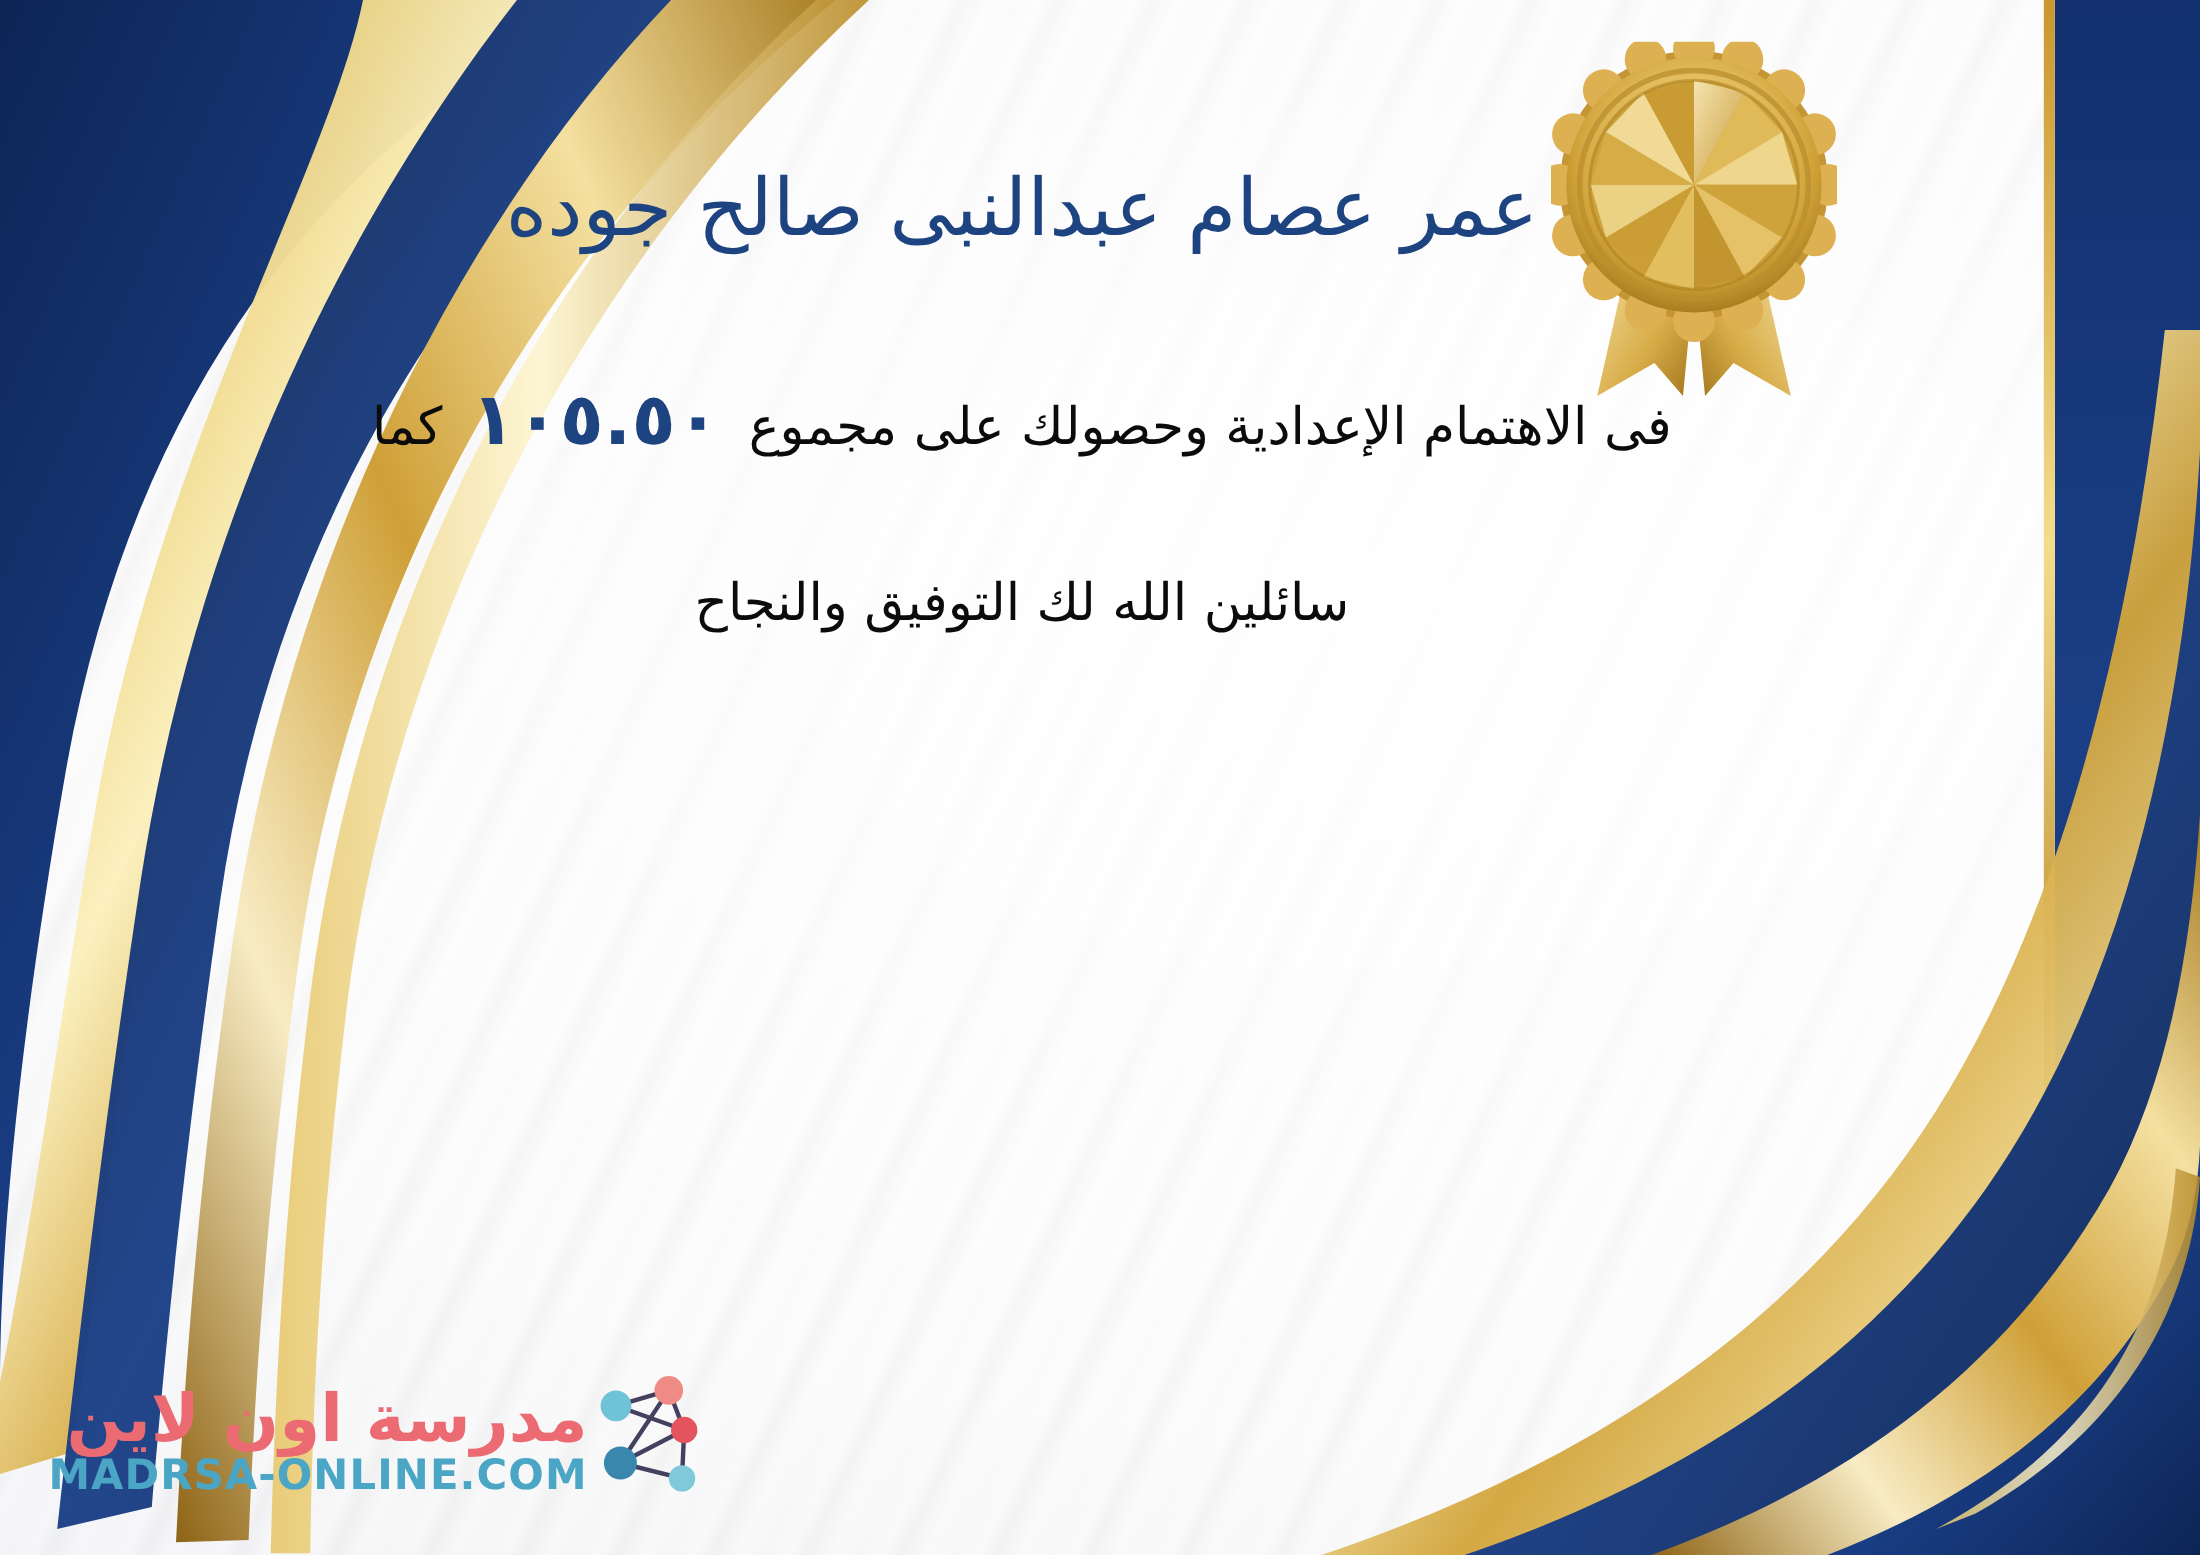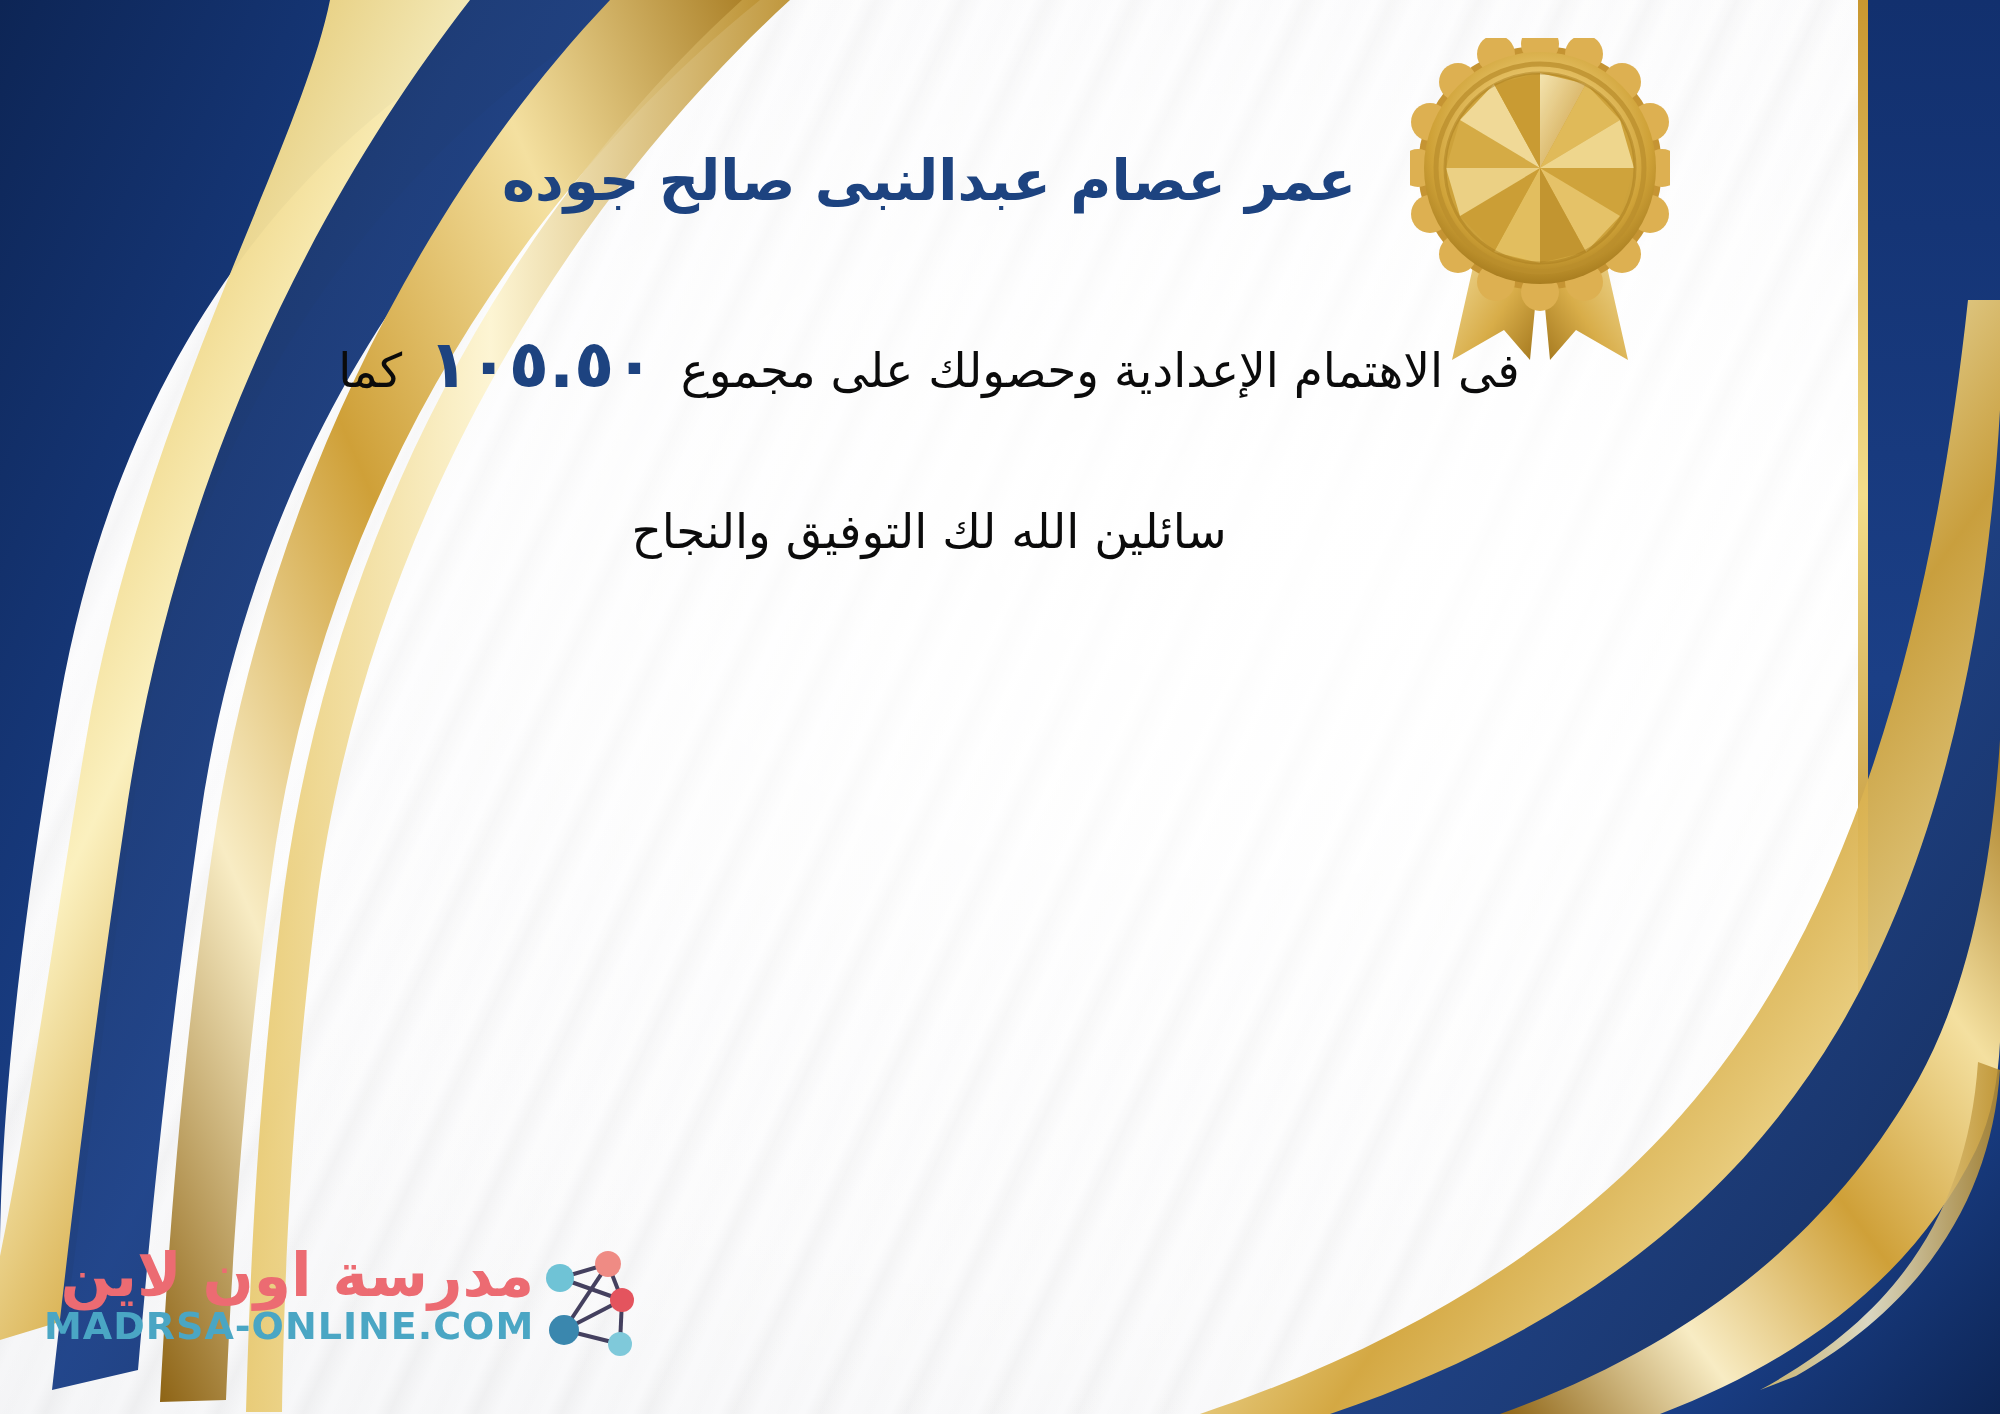--- a/index.html
+++ b/index.html
@@ -57,23 +57,23 @@
     margin-top:140px;
     font-size:104px;
     line-height:1.05;
     font-weight:400;
     color:#090909;
     letter-spacing:1px;
     font-family:"DejaVu Sans","Liberation Sans",sans-serif;
   }
   .student-name{
     margin-top:150px;
-    font-size:56px;
+    font-size:72px;
     line-height:1.1;
-    font-weight:700;
+    font-weight:400;
     color:#1d4380;
   }
   .body-block{
     margin-top:92px;
     width:1620px;
     font-size:47px;
     line-height:1.85;
     color:#0b0b0b;
     font-weight:400;
   }
@@ -87,21 +87,21 @@
   }
   .closing{
     margin-top:78px;
     font-size:47px;
     color:#0b0b0b;
   }
 
   
   .logo{
     position:absolute;left:44px;bottom:52px;
-    display:flex;align-items:flex-start;gap:0;
+    display:flex;align-items:flex-end;gap:0;
     direction:rtl;
   }
   .logo-text{display:flex;flex-direction:column;align-items:flex-start;}
   .logo-ar{
     font-size:60px;font-weight:700;color:#ec6b72;line-height:1.05;
     letter-spacing:0px;
   }
   .logo-en{
     font-size:38px;font-weight:700;color:#4aa6c4;line-height:1.05;
     letter-spacing:1px;direction:ltr;

